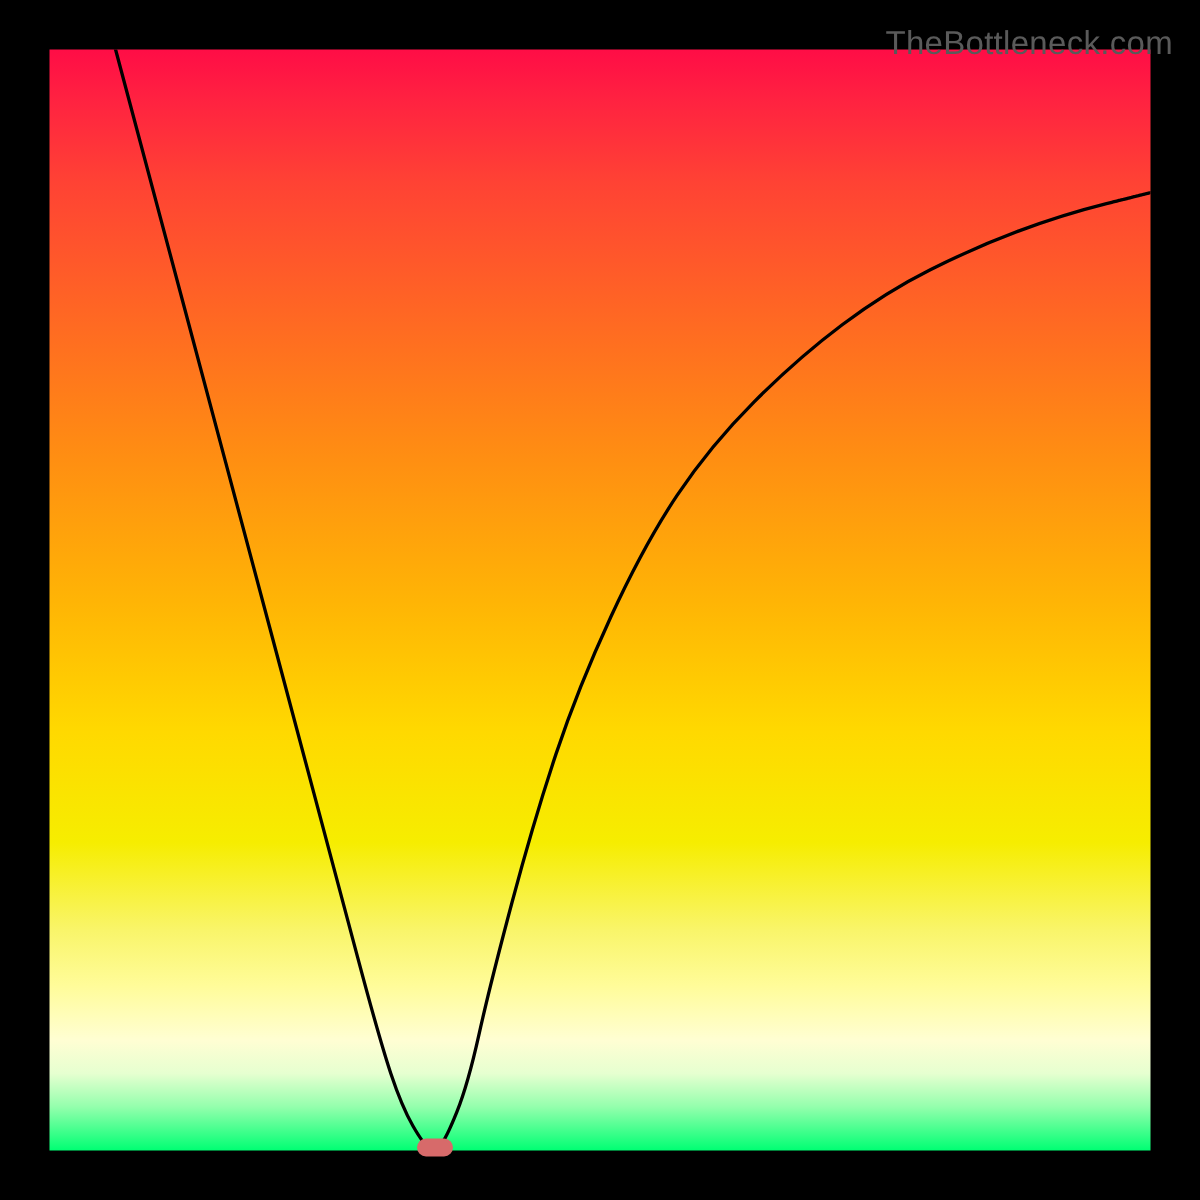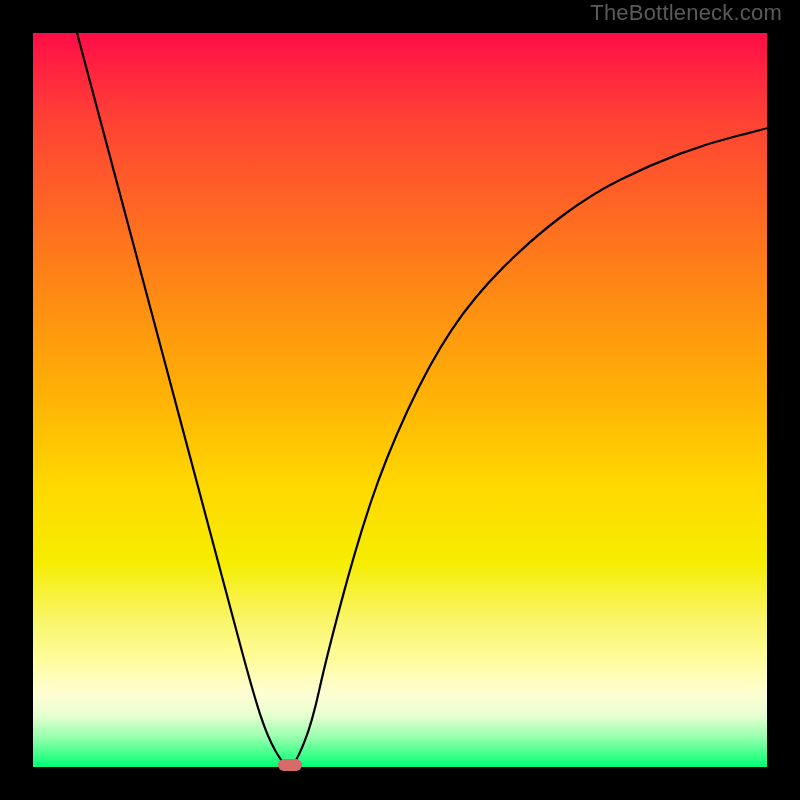--- a/index.html
+++ b/index.html
@@ -5,21 +5,21 @@
   * { margin: 0; padding: 0; box-sizing: border-box; }
   body {
     width: 800px;
     height: 800px;
     background: #000;
     position: relative;
     font-family: Arial, sans-serif;
   }
   .watermark {
     position: absolute;
-    top: 0;
+    top: 16px;
     right: 18px;
     color: #5a5a5a;
     font-size: 22px;
     font-weight: 500;
     z-index: 10;
     letter-spacing: 0.2px;
   }
   .plot-area {
     position: absolute;
     left: 33px;

